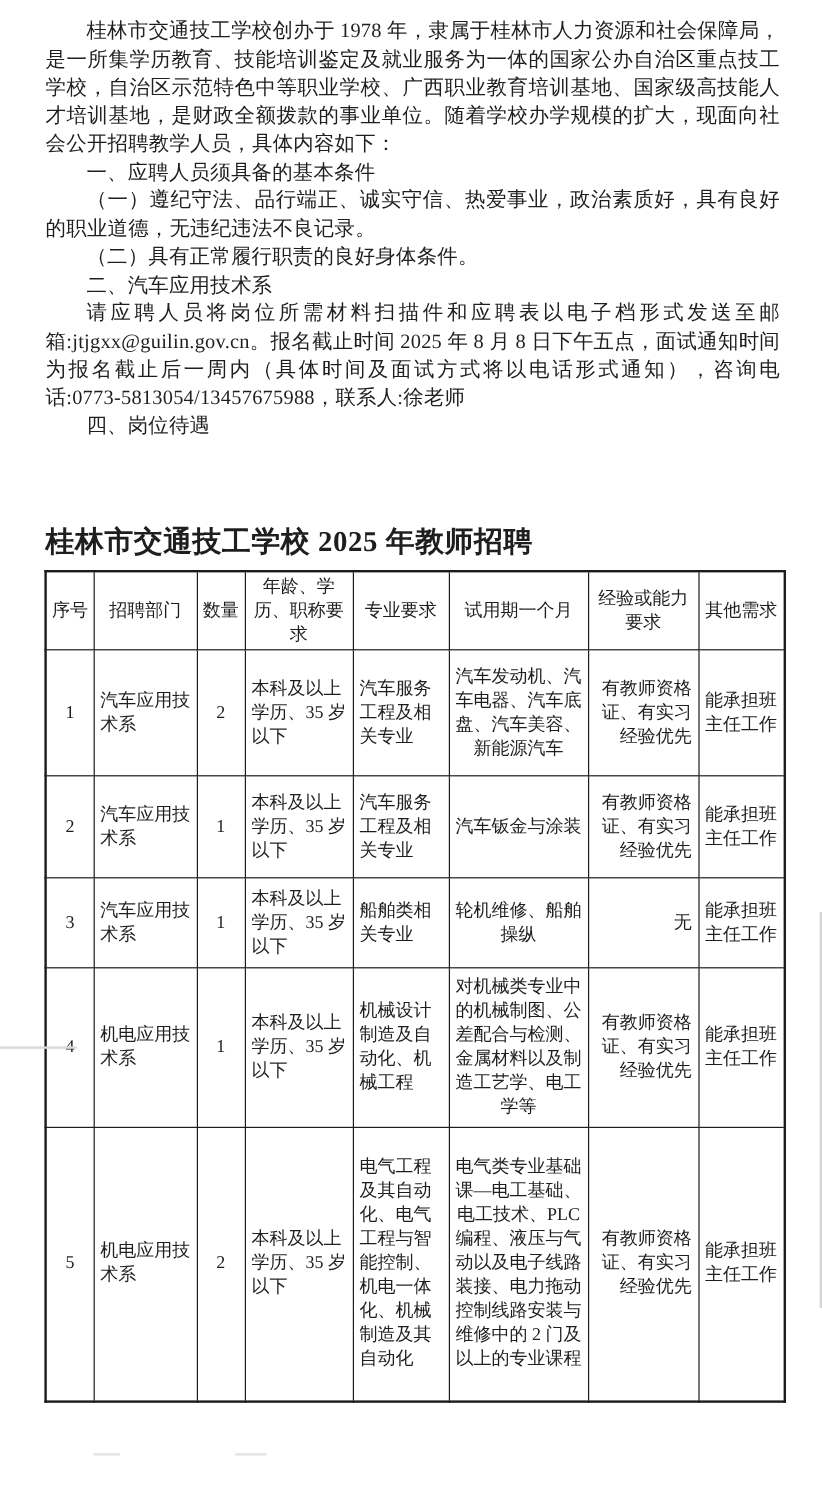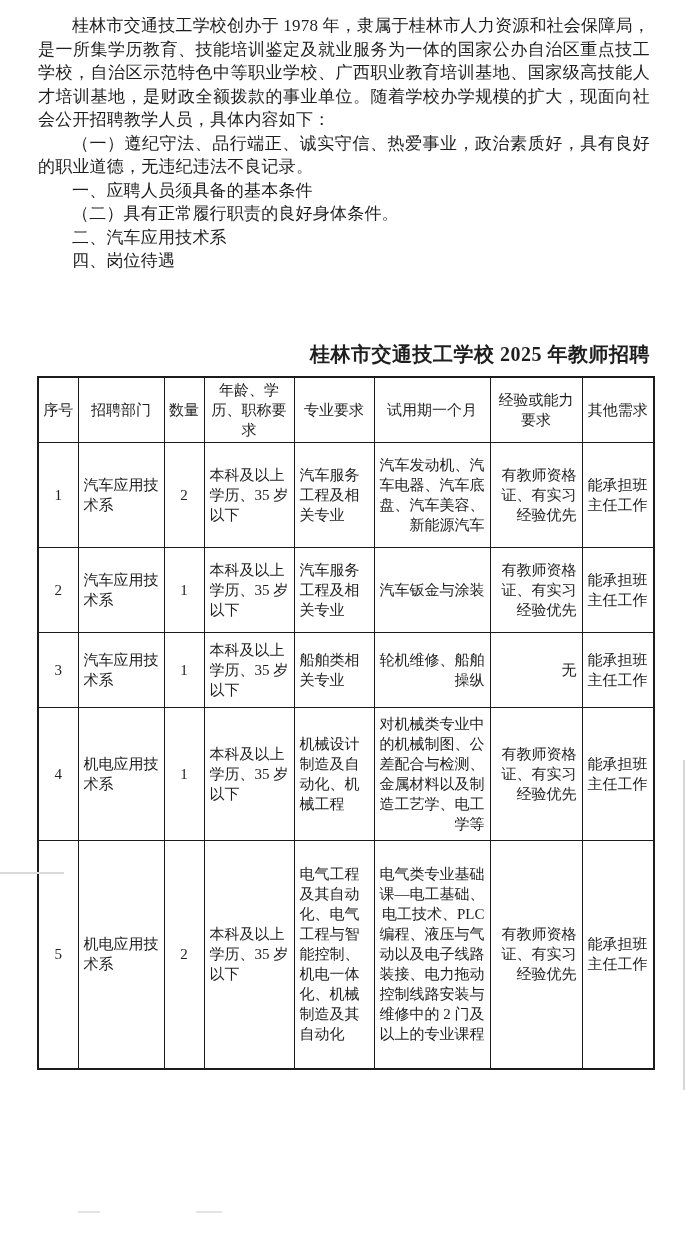--- a/index.html
+++ b/index.html
@@ -24,22 +24,22 @@
     font-size: 17px;
     line-height: 23.5px;
     text-align: justify;
     text-indent: 2em;
     letter-spacing: 0.2px;
   }
   .table-title {
     width: 612px;
     margin-top: 68px;
     margin-bottom: 8px;
-    text-align: right;
-    font-size: 20px;
+    text-align: left;
+    font-size: 24px;
     font-weight: bold;
     letter-spacing: 0.5px;
   }
   table.recruit {
     width: 616px;
     margin-left: -1px;
     border-collapse: collapse;
     table-layout: fixed;
     border: 2px solid #1c1c1c;
   }
@@ -58,21 +58,21 @@
   col.w1 { width: 86px; }
   col.w2 { width: 40px; }
   col.w3 { width: 90px; }
   col.w4 { width: 80px; }
   col.w5 { width: 116px; }
   col.w6 { width: 92px; }
   col.w7 { width: 72px; }
   
   td.c0, td.c2 { text-align: center; }
   td.c1, td.c3, td.c4, td.c7 { text-align: left; padding-left: 9px; }
-  td.c5 { text-align: right; padding-left: 7px; }
+  td.c5 { text-align: center; padding-left: 7px; }
   td.c6 { text-align: right; }
   
   tr.hrow  { height: 63px; }
   tbody tr:nth-child(1) { height: 105px; }
   tbody tr:nth-child(2) { height: 85px; }
   tbody tr:nth-child(3) { height: 75px; }
   tbody tr:nth-child(4) { height: 133px; }
   tbody tr:nth-child(5) { height: 229px; }
   
   .artifact-h {
@@ -90,25 +90,26 @@
   .artifact-dot1 { position: absolute; left: 78px;  top: 1211px; width: 22px; height: 2px; background: #e3e3e3; }
   .artifact-dot2 { position: absolute; left: 196px; top: 1211px; width: 26px; height: 2px; background: #e3e3e3; }
 </style>
 </head>
 <body>
 
 <div class="page">
 
   <div class="para">桂林市交通技工学校创办于 1978 年，隶属于桂林市人力资源和社会保障局，是一所集学历教育、技能培训鉴定及就业服务为一体的国家公办自治区重点技工学校，自治区示范特色中等职业学校、广西职业教育培训基地、国家级高技能人才培训基地，是财政全额拨款的事业单位。随着学校办学规模的扩大，现面向社会公开招聘教学人员，具体内容如下：</div>
 
+  <div class="para">一、应聘人员须具备的基本条件</div>
   <div class="para">（一）遵纪守法、品行端正、诚实守信、热爱事业，政治素质好，具有良好的职业道德，无违纪违法不良记录。</div>
-  <div class="para">一、应聘人员须具备的基本条件</div>
   <div class="para">（二）具有正常履行职责的良好身体条件。</div>
 
   <div class="para">二、汽车应用技术系</div>
+  <div class="para">请应聘人员将岗位所需材料扫描件和应聘表以电子档形式发送至邮箱:jtjgxx@guilin.gov.cn。报名截止时间 2025 年 8 月 8 日下午五点，面试通知时间为报名截止后一周内（具体时间及面试方式将以电话形式通知），咨询电话:0773-5813054/13457675988，联系人:徐老师</div>
 
   <div class="para">四、岗位待遇</div>
 
   <div class="table-title">桂林市交通技工学校 2025 年教师招聘</div>
 
   <table class="recruit">
     <colgroup>
       <col class="w0">
         <col class="w1">
         <col class="w2">

